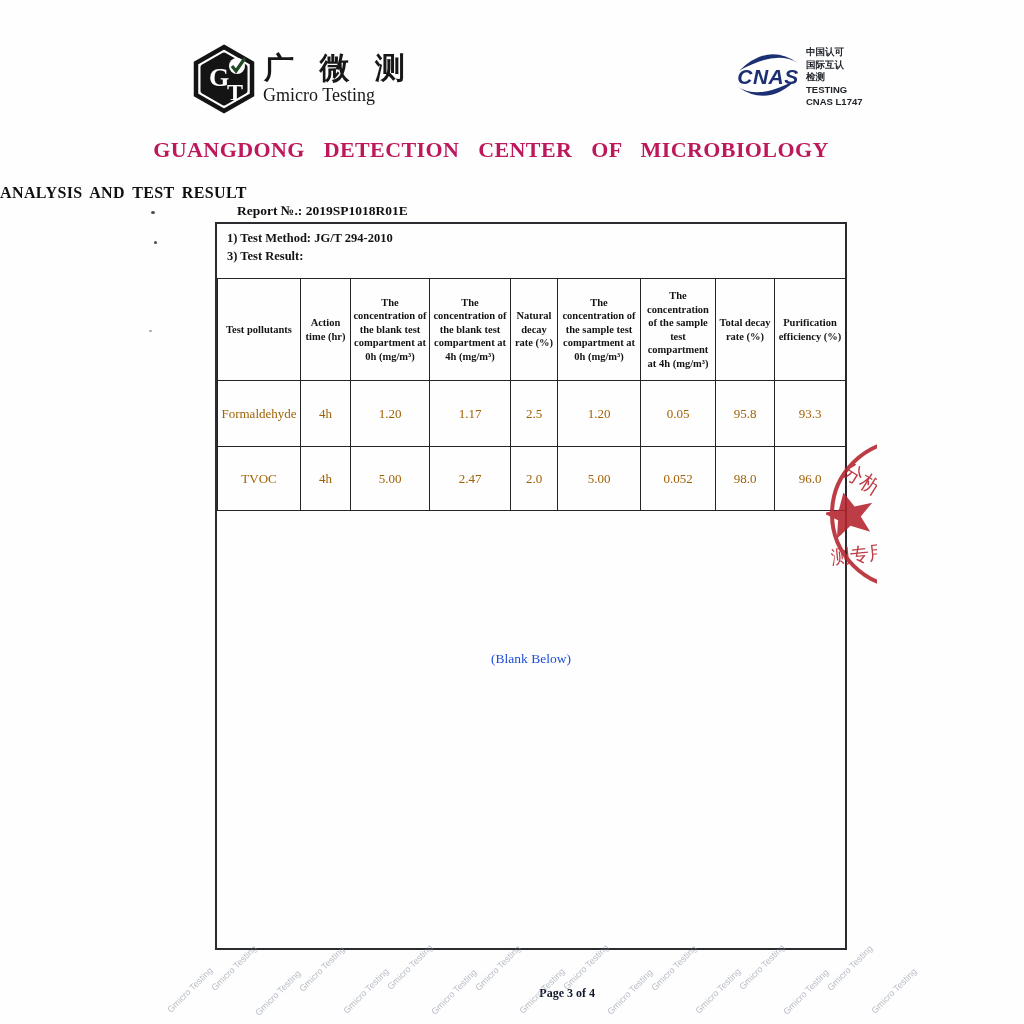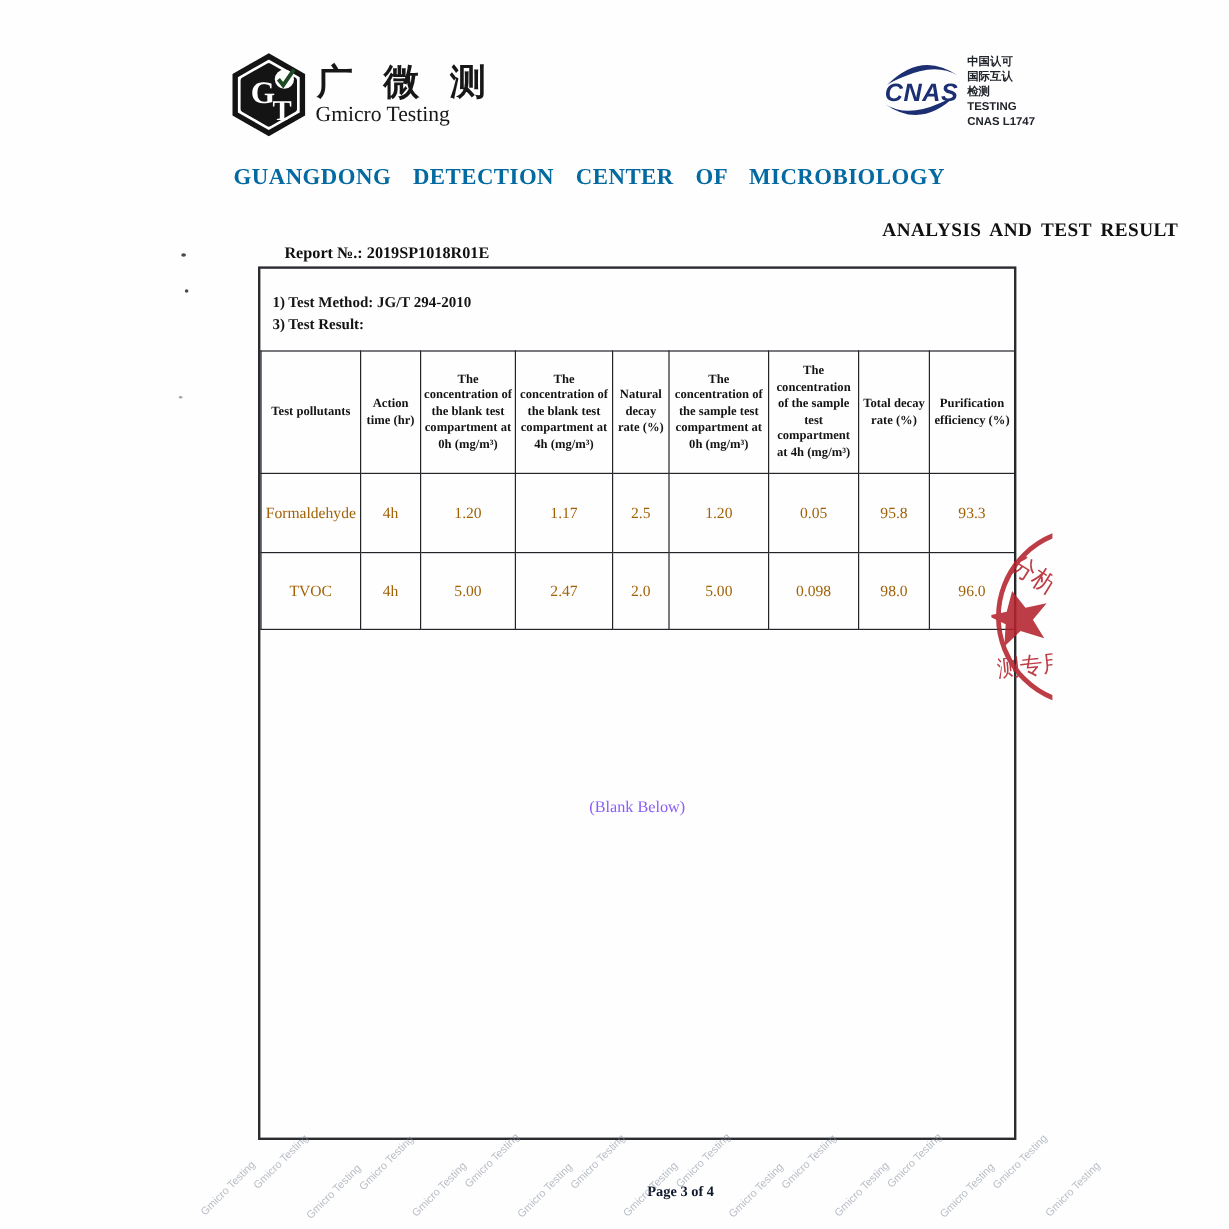--- a/index.html
+++ b/index.html
@@ -10,39 +10,39 @@
   .gt-logo{position:absolute;left:192px;top:44px;width:64px;height:70px;}
   .brand-cn{position:absolute;left:264px;top:48px;font-size:30px;font-weight:600;letter-spacing:9px;color:#171717;}
   .brand-en{position:absolute;left:263px;top:85px;font-size:18px;color:#171717;}
   .ilac-logo{position:absolute;left:659px;top:38px;width:76px;height:76px;}
   .cnas-logo{position:absolute;left:733px;top:50px;width:70px;height:50px;}
   .accred-text{position:absolute;left:806px;top:46px;font-family:"Liberation Sans",sans-serif;
                font-size:9.5px;line-height:12.5px;color:#20242a;font-weight:bold;}
 
   
   .doc-title{position:absolute;left:0;top:137px;width:982px;text-align:center;
-             font-size:19px;font-weight:bold;letter-spacing:.4px;word-spacing:13px;color:#0369a1;}
-  .doc-subtitle{position:absolute;left:0;top:184px;width:982px;text-align:right;
+             font-size:22px;font-weight:bold;letter-spacing:.4px;word-spacing:13px;color:#be185d;}
+  .doc-subtitle{position:absolute;left:0;top:184px;width:982px;text-align:left;
              font-size:16px;font-weight:bold;letter-spacing:.4px;word-spacing:3px;color:#101010;}
   .report-no{position:absolute;left:237px;top:203px;font-size:13.5px;font-weight:bold;color:#101010;}
 
   
   .result-box{position:absolute;left:215px;top:222px;width:628px;height:724px;
               border:2px solid #2a2c30;background:#fefefe;}
-  .notes{padding:19px 0 0 10px;height:49px;}
+  .notes{padding:5px 0 0 10px;height:49px;}
   .note-line{font-size:12.5px;font-weight:bold;line-height:18px;color:#141414;}
 
   table.result{border-collapse:collapse;table-layout:fixed;width:628px;}
   table.result td,table.result th{border:1.6px solid #222428;text-align:center;vertical-align:middle;
               padding:1px 2px;overflow:hidden;}
   table.result th{font-size:10.5px;font-weight:bold;line-height:13.5px;color:#141414;}
   table.result td{font-size:13px;color:#a16207;}
   tr.hdr{height:102px;} tr.r1{height:66px;} tr.r2{height:64px;}
 
-  .blank-note{margin-top:140px;text-align:center;font-size:13.5px;color:#8b5cf6;}
+  .blank-note{margin-top:140px;text-align:center;font-size:13.5px;color:#1d4ed8;}
 
   
   .stamp{position:absolute;left:826px;top:436px;width:51px;height:162px;overflow:hidden;
          opacity:.88;z-index:6;pointer-events:none;}
 
   
   .page-no{position:absolute;left:485px;top:986px;width:110px;text-align:right;
            font-size:12px;font-weight:bold;color:#0f172a;}
   .wm{position:absolute;font-family:"Liberation Sans",sans-serif;font-size:9px;color:rgba(125,137,152,.55);
       transform:rotate(-45deg);white-space:nowrap;z-index:1;}
@@ -129,21 +129,21 @@
         <td>95.8</td>
         <td>93.3</td>
       </tr>
       <tr class="r2">
         <td>TVOC</td>
         <td>4h</td>
         <td>5.00</td>
         <td>2.47</td>
         <td>2.0</td>
         <td>5.00</td>
-        <td>0.098</td>
+        <td>0.052</td>
         <td>98.0</td>
         <td>96.0</td>
       </tr>
     </tbody>
       </table>
 
     <div class="blank-note">(Blank Below)</div>
   </div>
 
   <div class="stamp">

